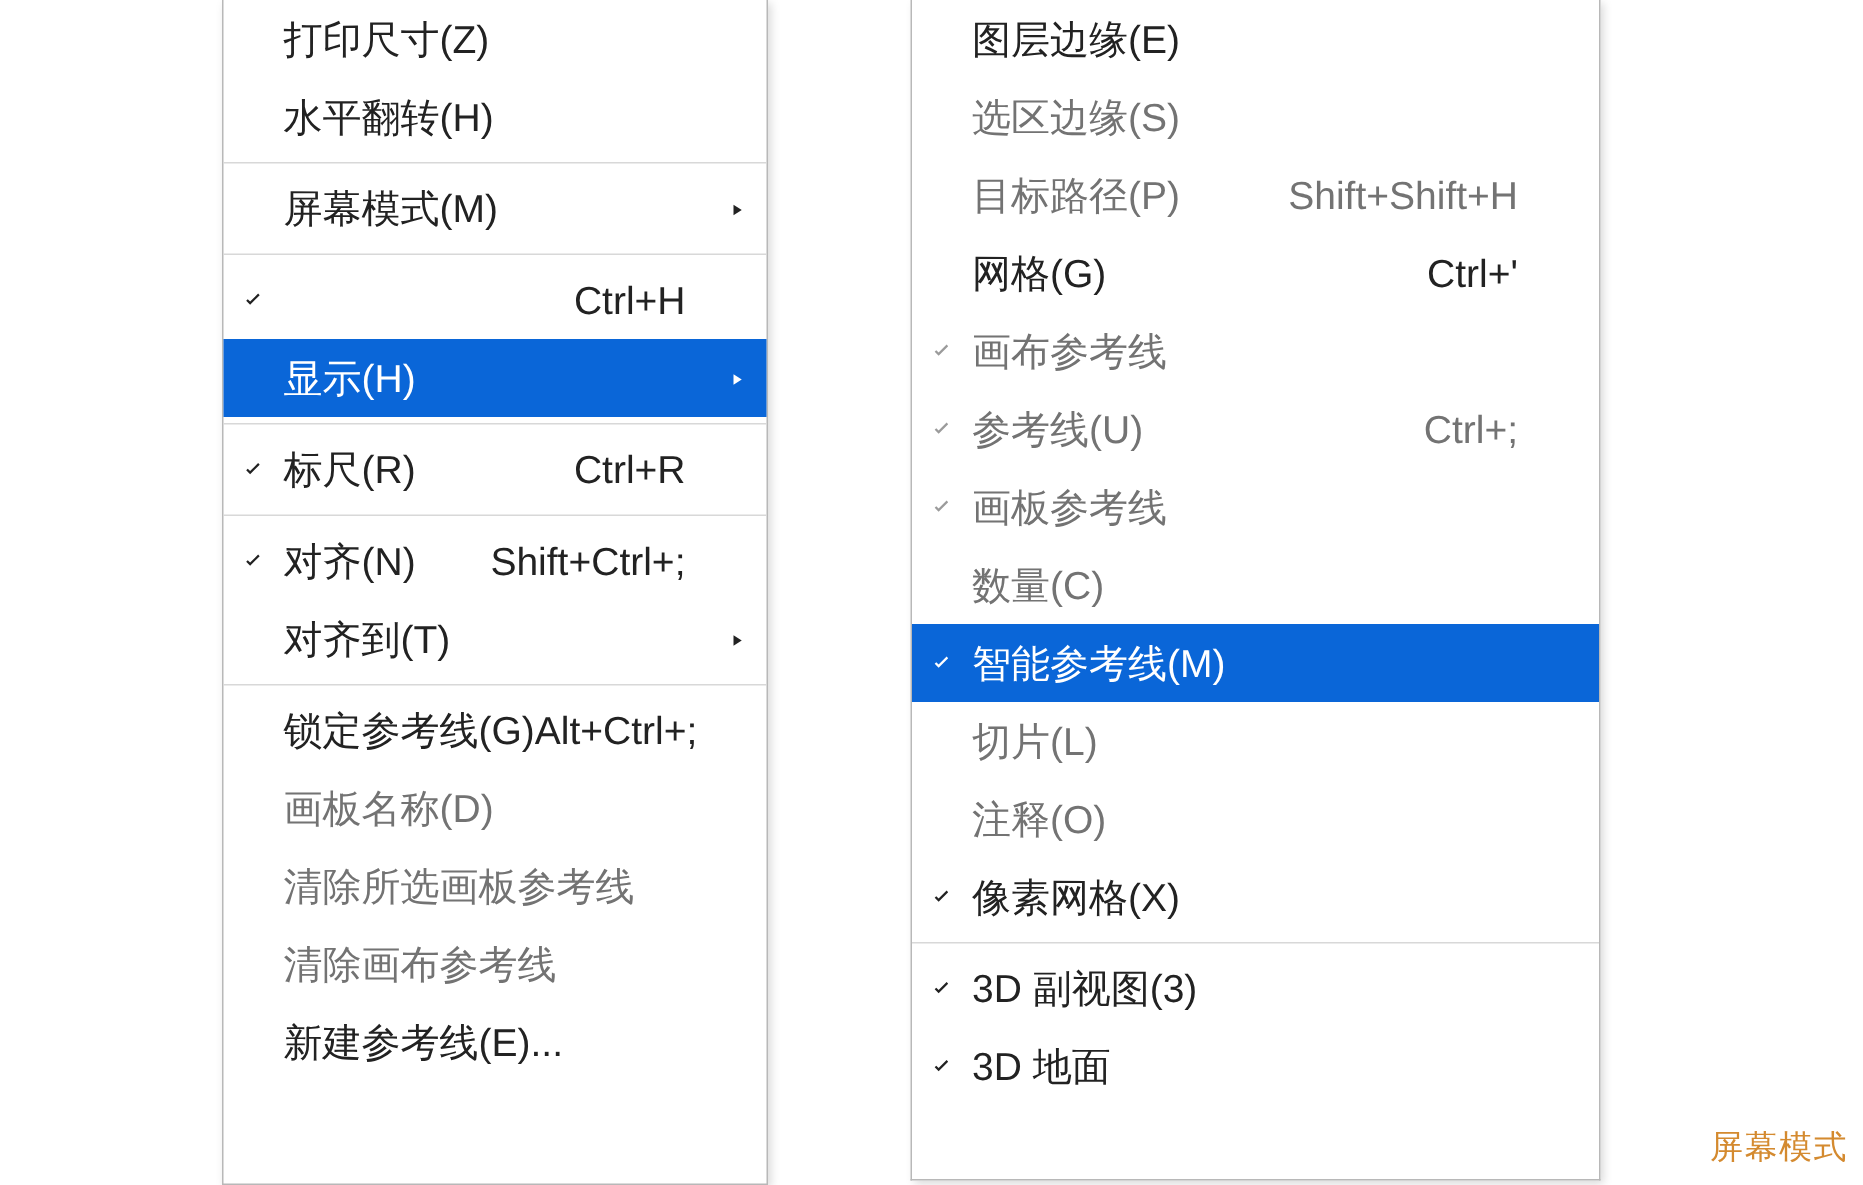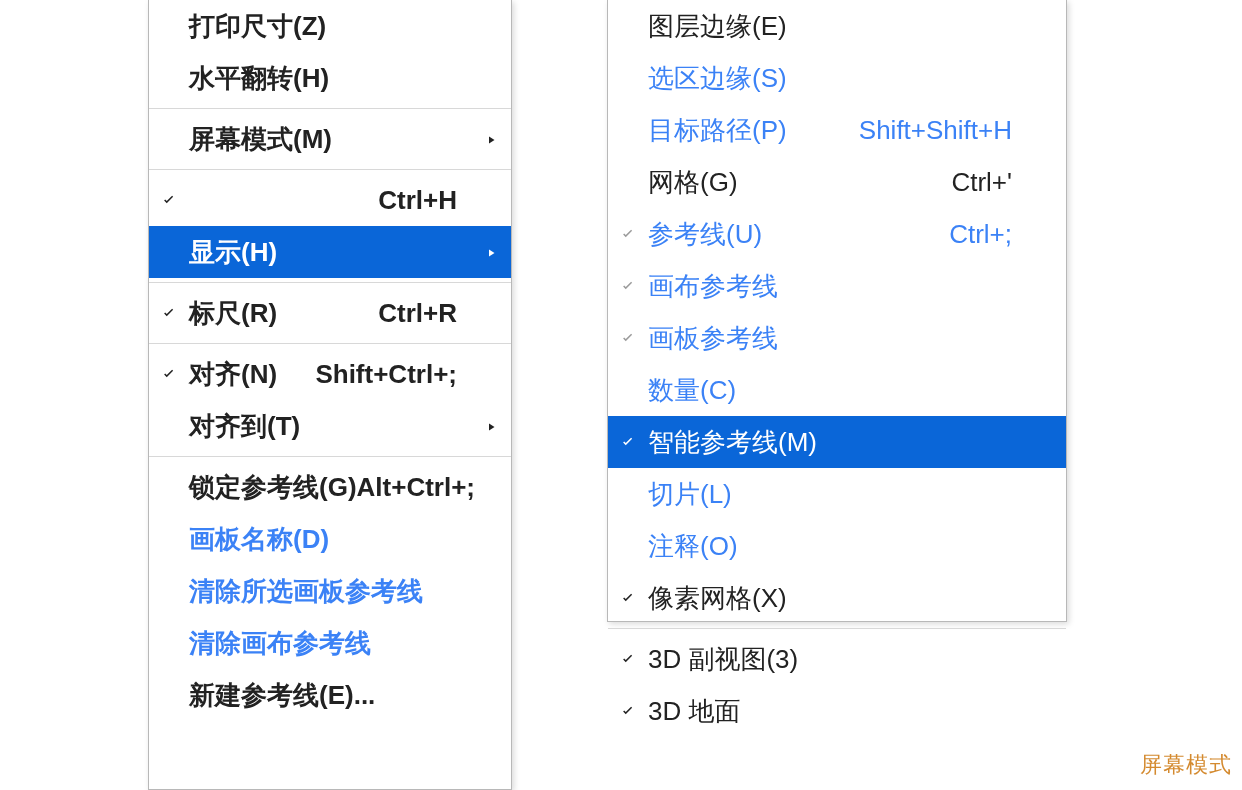--- a/index.html
+++ b/index.html
@@ -3,32 +3,32 @@
 <meta charset="utf-8">
 <style>
   * { box-sizing: border-box; margin: 0; padding: 0; }
   html, body { width: 1242px; height: 790px; background: #ffffff; font-family: "Microsoft YaHei", "PingFang SC", Arial, sans-serif; overflow: hidden; }
   .menu {
     position: absolute;
     background: #ffffff;
     border: 1px solid #b8b8b8;
     box-shadow: 2px 2px 6px rgba(0,0,0,0.15);
   }
-  .menu-left { left: 148px; top: 0; width: 364px; height: 790px; border-top: none; font-weight: bold; }
-  .menu-right { left: 607px; top: 0; width: 460px; height: 622px; border-top: none; }
+  .menu-left { left: 148px; top: 0; width: 364px; height: 790px; border-top: none; }
+  .menu-right { left: 607px; top: 0; width: 460px; height: 787px; border-top: none; }
   .item {
     display: flex;
     align-items: center;
     height: 52px;
     font-size: 26px;
     color: #222;
     cursor: default;
     position: relative;
   }
-  .item.disabled { color: #3b82f6; }
+  .item.disabled { color: #737373; }
   .item.selected { background: #0a66d8; color: #ffffff; }
   .item.selected .arrow svg path { fill: #ffffff; }
   .check {
     width: 40px;
     text-align: center;
     flex: 0 0 40px;
   }
   .check svg { width: 18px; height: 18px; }
   .label { flex: 0 0 auto; white-space: nowrap; }
   .spacer { flex: 1 1 auto; }
@@ -173,31 +173,31 @@
       <span class="check"></span>
       <span class="label">网格(G)</span>
       <span class="spacer"></span>
       <span class="shortcut">Ctrl+'</span>
       <span class="arrow"></span>
     </div>
     <div class="item disabled">
       <span class="check"><svg viewBox="0 0 24 24">
           <path fill="#9b9b9b" d="M9 16.2l-3.5-3.5 1.4-1.4L9 13.4l7.1-7.1 1.4 1.4z"></path>
         </svg></span>
+      <span class="label">画布参考线</span>
+      <span class="spacer"></span>
+      <span class="arrow"></span>
+    </div>
+    <div class="item disabled">
+      <span class="check"><svg viewBox="0 0 24 24">
+          <path fill="#9b9b9b" d="M9 16.2l-3.5-3.5 1.4-1.4L9 13.4l7.1-7.1 1.4 1.4z"></path>
+        </svg></span>
       <span class="label">参考线(U)</span>
       <span class="spacer"></span>
       <span class="shortcut">Ctrl+;</span>
-      <span class="arrow"></span>
-    </div>
-    <div class="item disabled">
-      <span class="check"><svg viewBox="0 0 24 24">
-          <path fill="#9b9b9b" d="M9 16.2l-3.5-3.5 1.4-1.4L9 13.4l7.1-7.1 1.4 1.4z"></path>
-        </svg></span>
-      <span class="label">画布参考线</span>
-      <span class="spacer"></span>
       <span class="arrow"></span>
     </div>
     <div class="item disabled">
       <span class="check"><svg viewBox="0 0 24 24">
           <path fill="#9b9b9b" d="M9 16.2l-3.5-3.5 1.4-1.4L9 13.4l7.1-7.1 1.4 1.4z"></path>
         </svg></span>
       <span class="label">画板参考线</span>
       <span class="spacer"></span>
       <span class="arrow"></span>
     </div>

